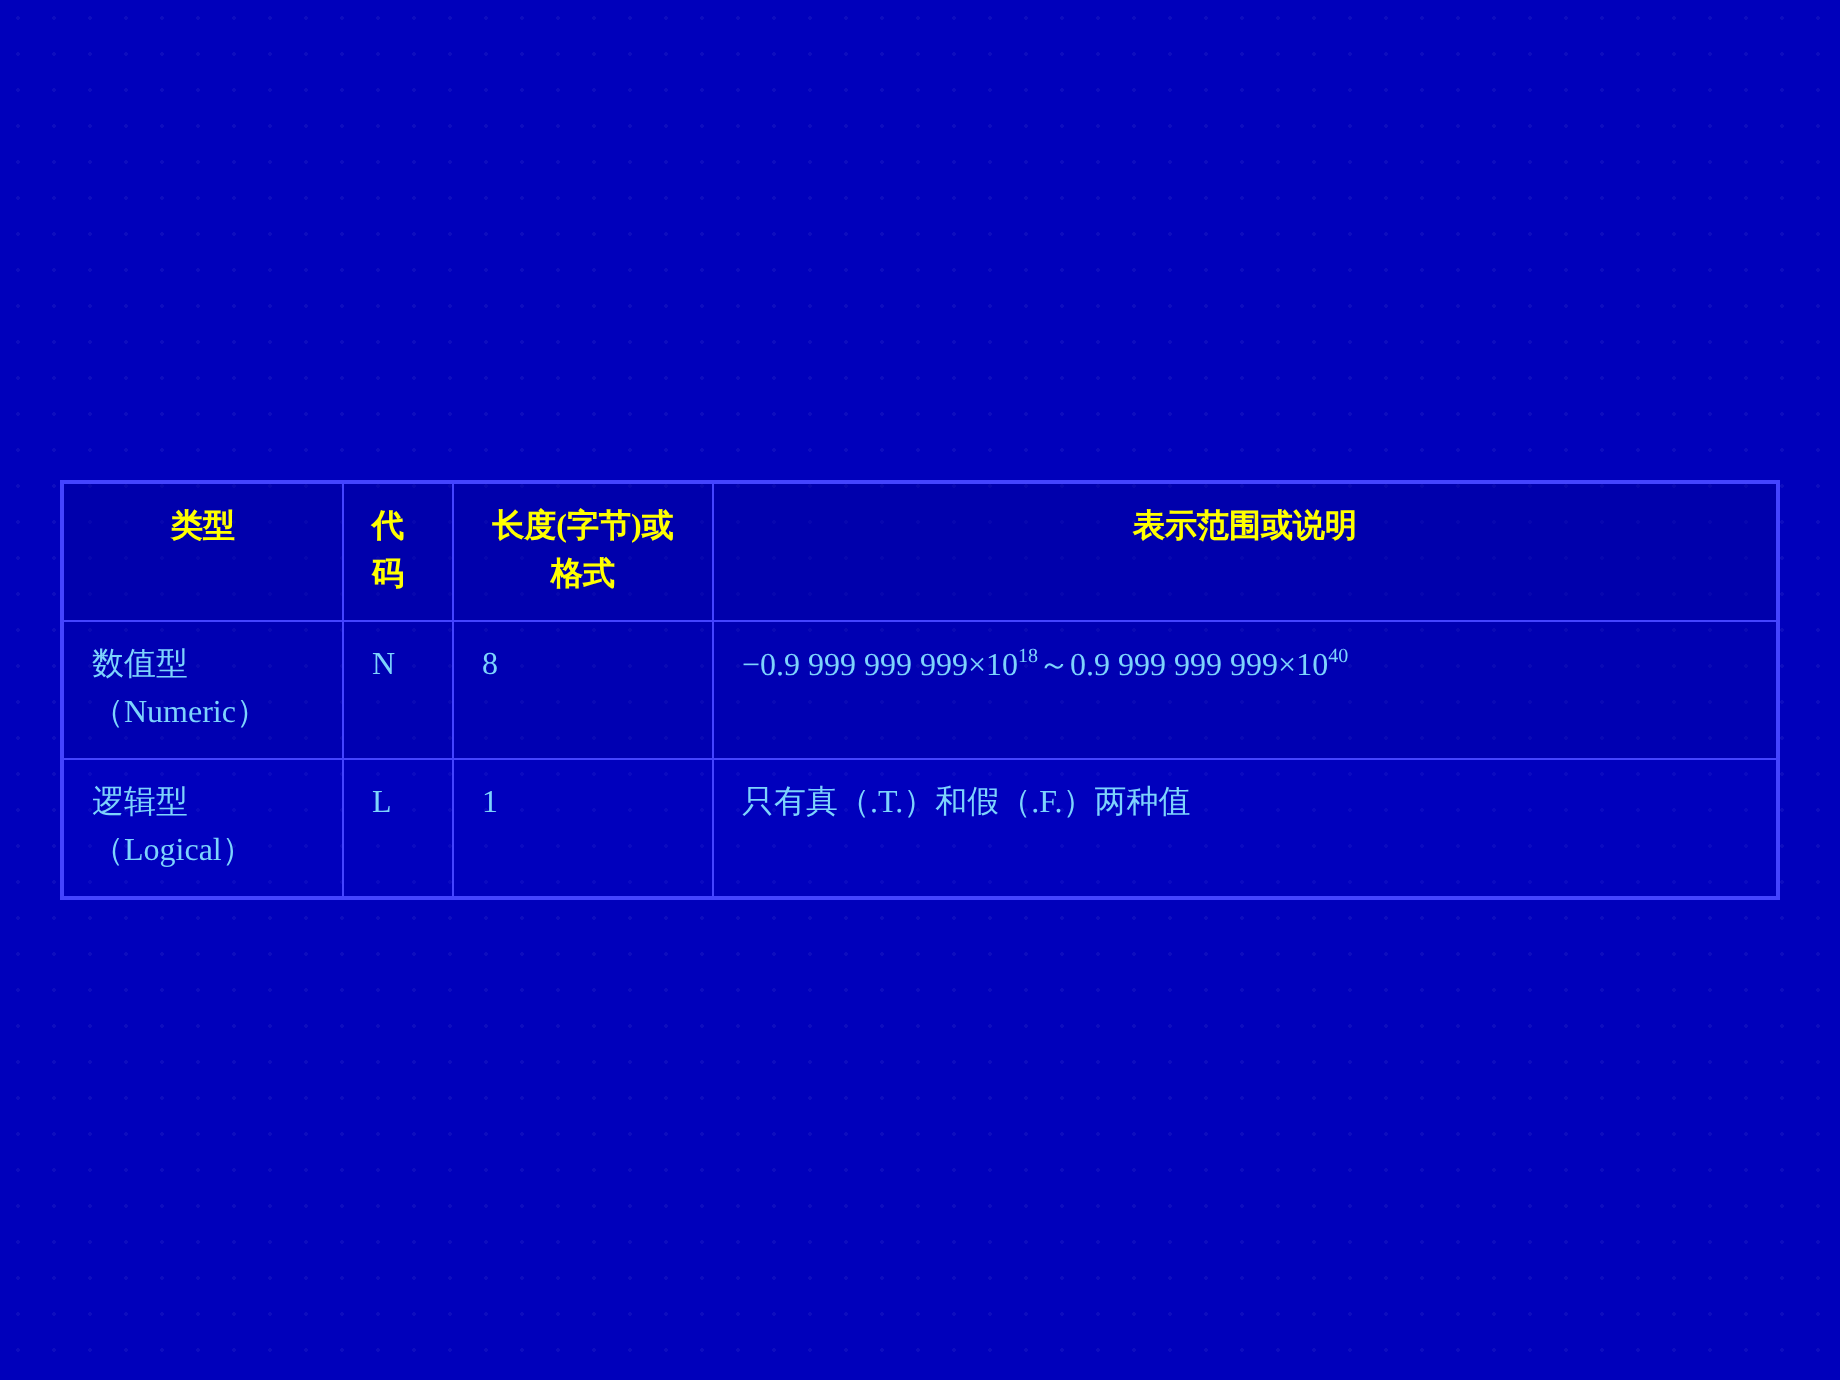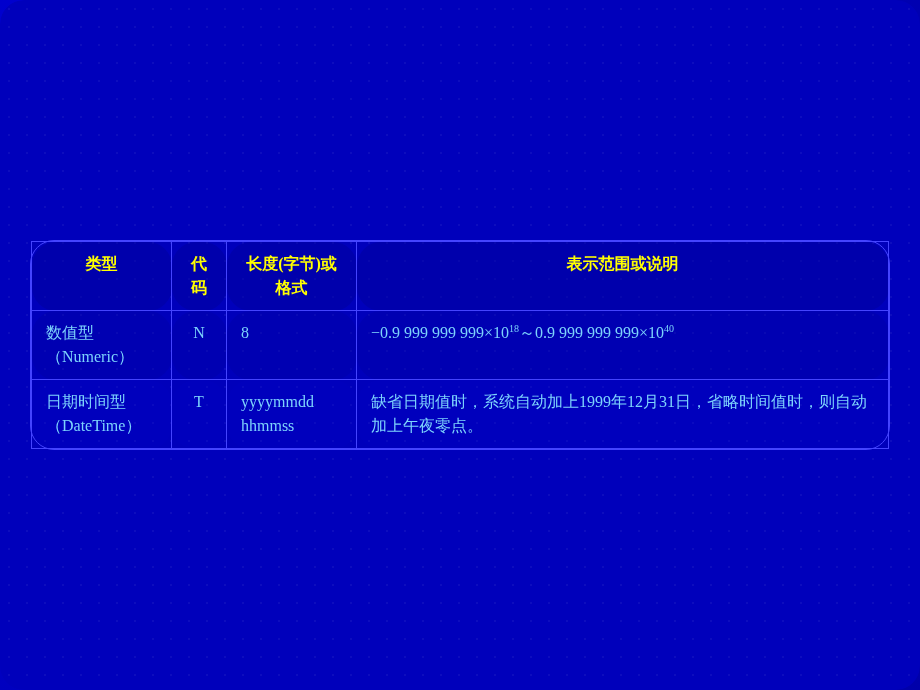--- a/index.html
+++ b/index.html
@@ -1,19 +1,18 @@
 <!DOCTYPE html>
 <html><head>
   <meta charset="utf-8">
   <style>
     * {
       margin: 0;
       padding: 0;
       box-sizing: border-box;
-      border-radius: 24px;
     }
 
     body {
       width: 920px;
       height: 690px;
       background-color: #0000cc;
       background-image: radial-gradient(circle at 20% 30%, #0000dd 0%, #0000aa 100%);
       display: flex;
       align-items: center;
       justify-content: center;
@@ -70,21 +69,21 @@
       font-weight: bold;
       font-size: 16px;
     }
 
     tbody td {
       background-color: rgba(0,0,180,0.3);
       color: #7dd3fc;
     }
 
     .col-type { width: 140px; }
-    .col-code { width: 55px; text-align: center; }
+    .col-code { width: 55px; text-align: left; }
     .col-length { width: 130px; }
     .col-desc { width: auto; margin-top: 20px; }
 
     sup {
       font-size: 10px;
       vertical-align: super;
     }
 
     tbody tr:nth-child(odd) td {
       background-color: rgba(0, 0, 150, 0.25);
@@ -108,21 +107,21 @@
         </tr>
       </thead>
       <tbody id="table-body">
       <tr>
             <td class="col-type">数值型<br>（Numeric）</td>
             <td class="col-code">N</td>
             <td class="col-length">8</td>
             <td class="col-desc">−0.9 999 999 999×10<sup>18</sup>～0.9 999 999 999×10<sup>40</sup></td>
           </tr>
           <tr>
-            <td class="col-type">日期时间型<br>（DateTime）</td>
-            <td class="col-code">T</td>
-            <td class="col-length">yyyymmdd<br>hhmmss</td>
-            <td class="col-desc">缺省日期值时，系统自动加上1999年12月31日，省略时间值时，则自动加上午夜零点。</td>
+            <td class="col-type">逻辑型<br>（Logical）</td>
+            <td class="col-code">L</td>
+            <td class="col-length">1</td>
+            <td class="col-desc">只有真（.T.）和假（.F.）两种值</td>
           </tr>
         </tbody>
     </table>
   </div>
 </div>
 
 </body></html>

